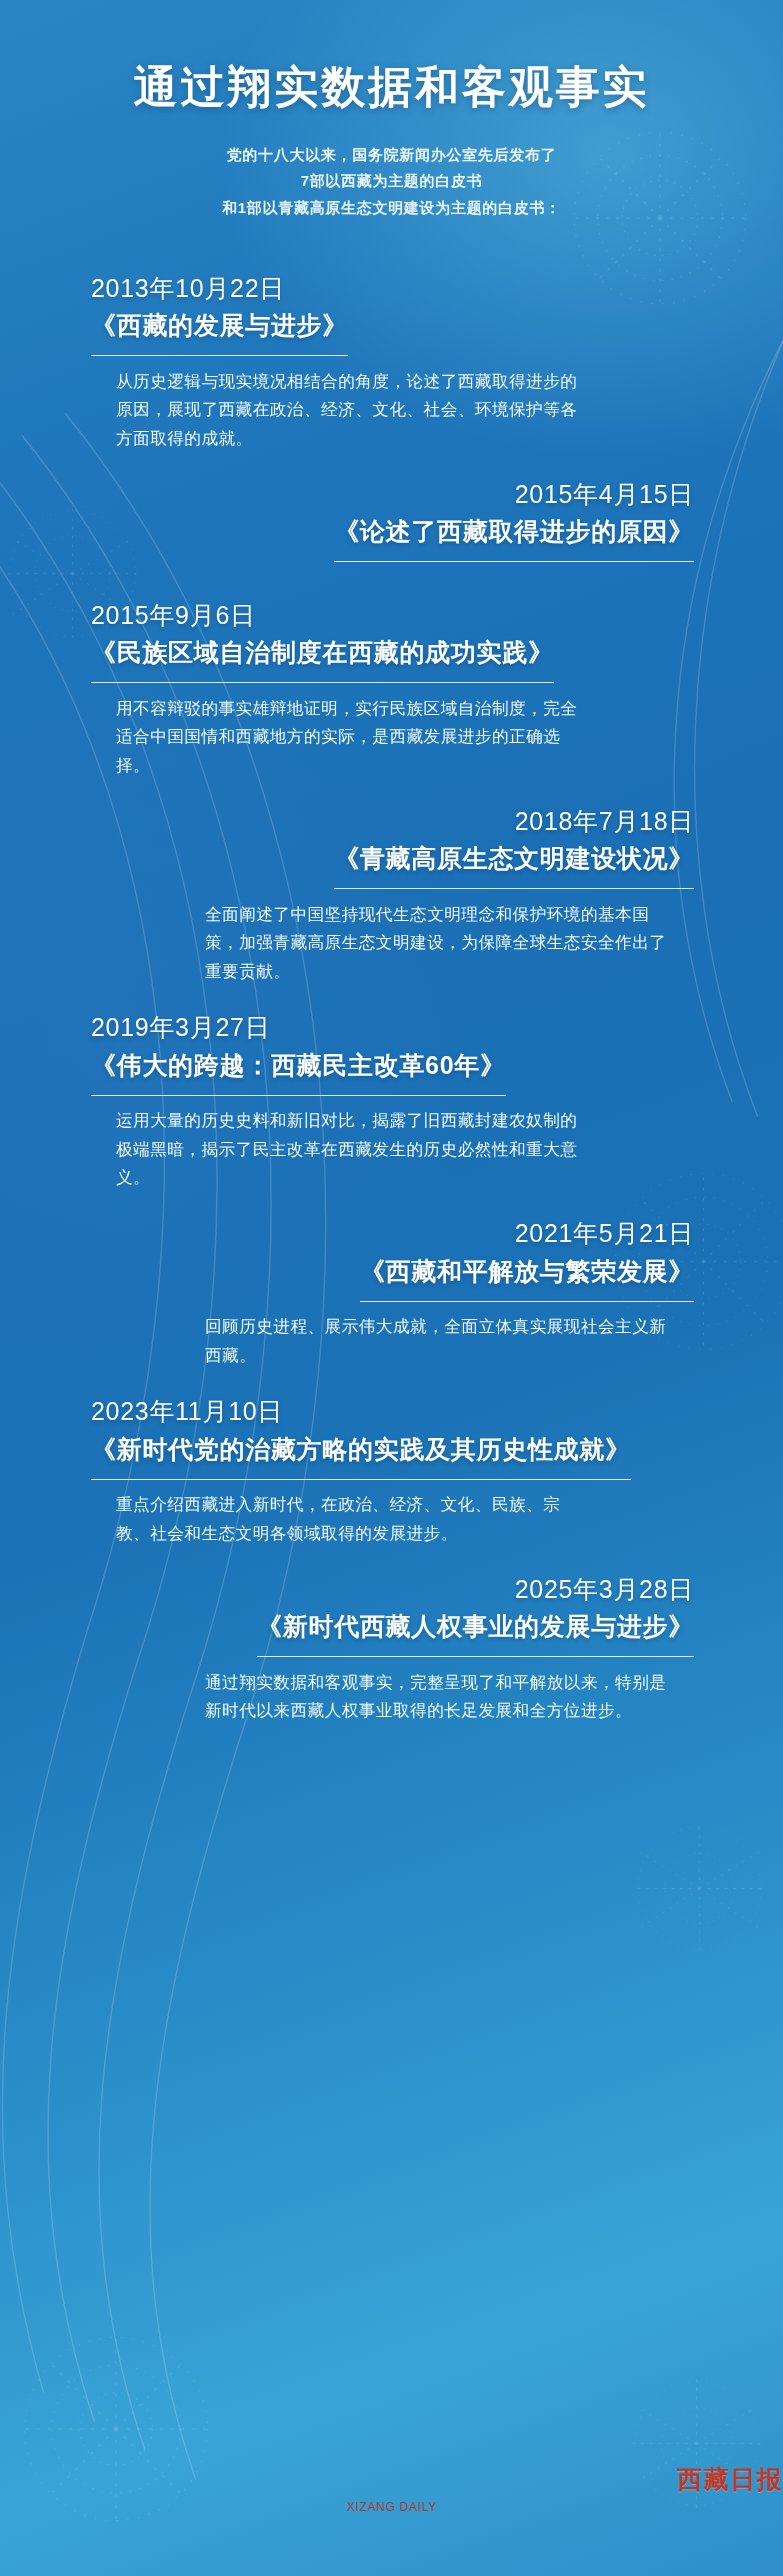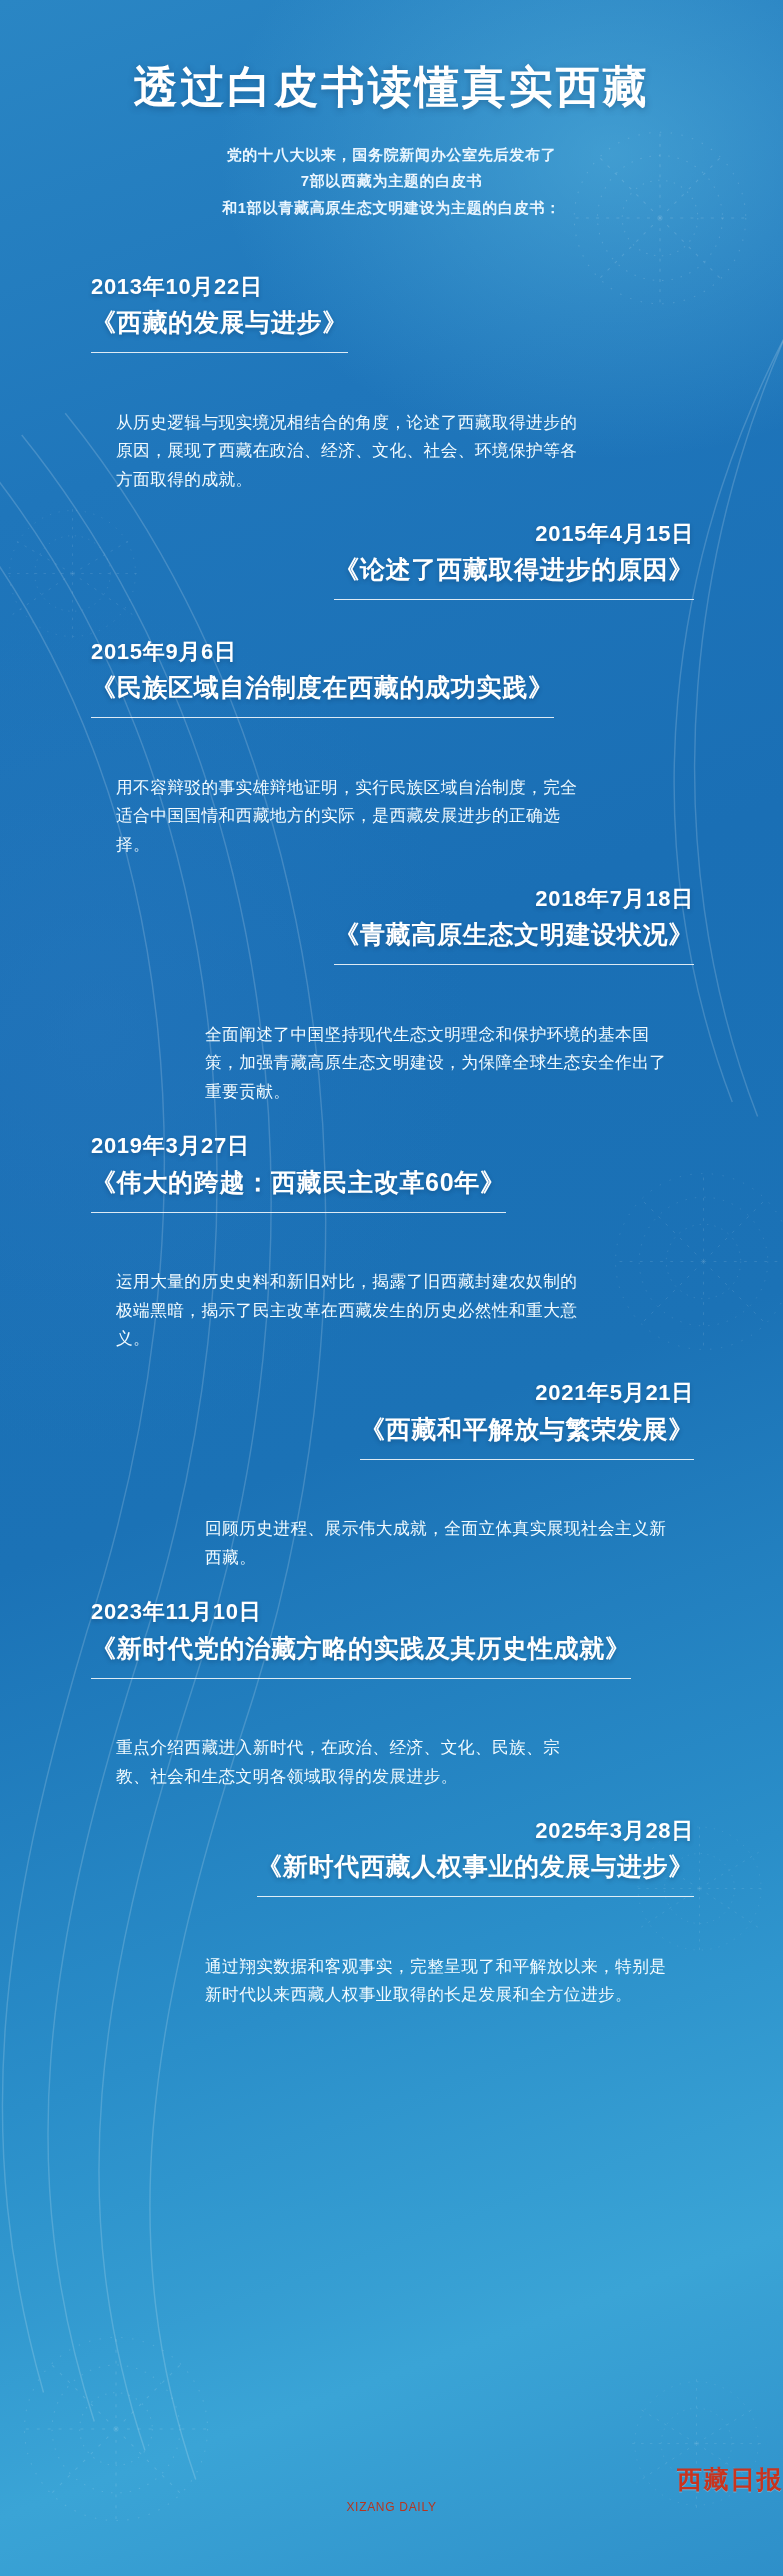--- a/index.html
+++ b/index.html
@@ -66,22 +66,22 @@
     position: relative;
     margin-bottom: 25px;
   }
   .entry .inner {
     width: 624px;
   }
   .entry.left .inner { margin-left: 91px; text-align: left; }
   .entry.right .inner { margin-left: 70px; text-align: right; }
 
   .date {
-    font-size: 22px;
-    font-weight: bold;
+    font-size: 25px;
+    font-weight: normal;
     color: #ffffff;
     letter-spacing: 0.7px;
     margin-bottom: 4.4px;
     text-shadow: 0 1.5px 4.4px rgba(0,40,80,0.30);
   }
   .title-line {
     display: inline-block;
     font-size: 25px;
     font-weight: bold;
     color: #ffffff;
@@ -89,21 +89,20 @@
     padding-bottom: 13px;
     border-bottom: 1.5px solid rgba(255,255,255,0.85);
     margin-bottom: 11.6px;
     text-shadow: 0 1.5px 4.4px rgba(0,40,80,0.30);
   }
   .desc {
     font-size: 16.7px;
     line-height: 1.70;
     color: #f2fbff;
     letter-spacing: 0.4px;
-    margin-top: 44px;
   }
   .entry.left .desc { width: 464px; padding-left: 25px; }
   .entry.right .desc { width: 464px; margin-left: auto; padding-right: 25px; text-align: left; }
 
   
   .footer {
     position: absolute;
     left: 0;
     right: 0;
     bottom: 62px;
@@ -240,21 +239,21 @@
         <line x1="150" y1="150" x2="245" y2="212"></line>
         <line x1="150" y1="150" x2="150" y2="260"></line>
         <line x1="150" y1="150" x2="55" y2="212"></line>
         <line x1="150" y1="150" x2="40" y2="150"></line>
         <line x1="150" y1="150" x2="55" y2="92"></line>
       </g>
     </g>
   </svg>
 
   <div class="header">
-    <h1 class="main-title">透过白皮书读懂真实西藏</h1>
+    <h1 class="main-title">通过翔实数据和客观事实</h1>
     <div class="subtitle">
       <div>党的十八大以来，国务院新闻办公室先后发布了</div>
       <div>7部以西藏为主题的白皮书</div>
       <div>和1部以青藏高原生态文明建设为主题的白皮书：</div>
     </div>
   </div>
 
   <div class="entries">
 
     <div class="entry left">

